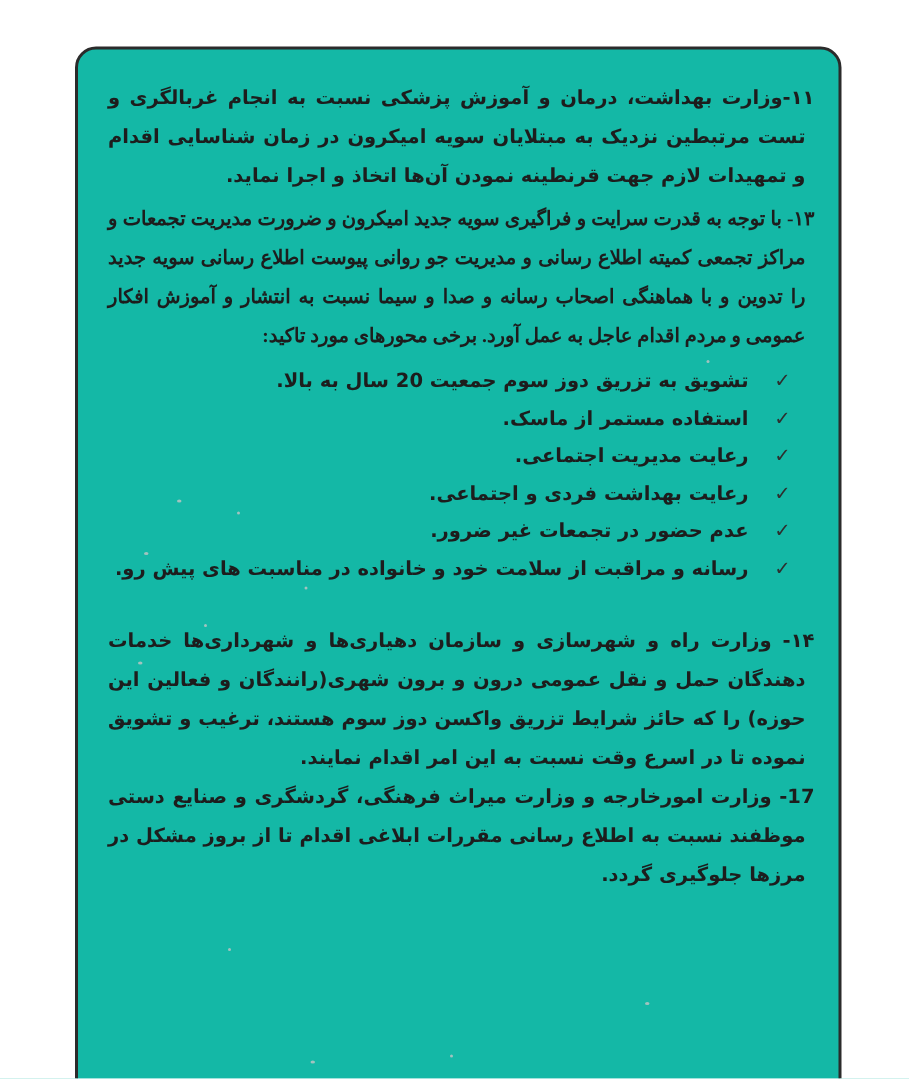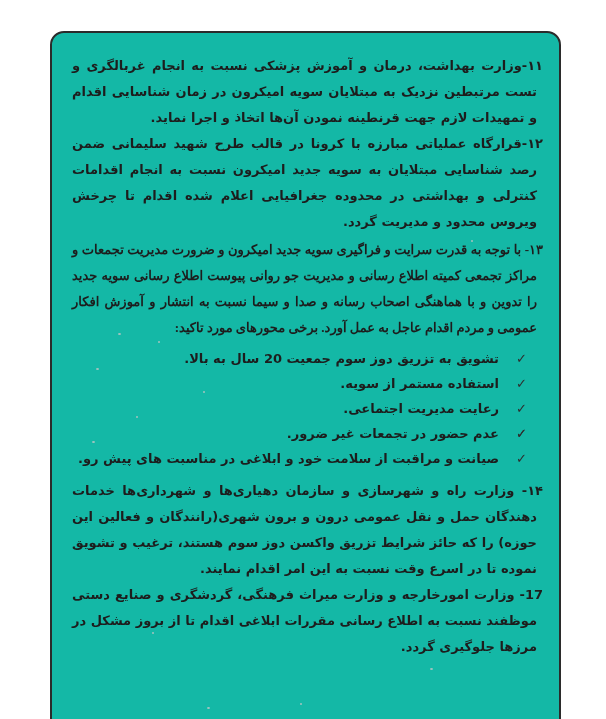--- a/index.html
+++ b/index.html
@@ -37,21 +37,21 @@
       font-size: 13px;
       line-height: 26px;
       text-align: justify;
     }
     .para {
       margin: 0;
       padding-right: 6px;
       text-indent: -6px;
     }
     .para-13 { margin-top: 2px; font-family: Liberation Serif, serif; }
-    .para-after { margin-top: 7px; }
+    .para-after { margin-top: 23px; }
     .checklist {
       list-style: none;
       margin: 5px 0 5px 0;
       padding: 0;
     }
     .checklist li {
       position: relative;
       padding-right: 44px;
       line-height: 25px;
       text-align: right;
@@ -74,47 +74,47 @@
   </style>
 </head>
 <body>
 
 <div class="page">
   <div class="frame">
     <div class="content" dir="rtl">
 
       <p class="para">۱۱-وزارت بهداشت، درمان و آموزش پزشکی نسبت به انجام غربالگری و تست مرتبطین نزدیک به مبتلایان سویه امیکرون در زمان شناسایی اقدام و تمهیدات لازم جهت قرنطینه نمودن آن‌ها اتخاذ و اجرا نماید.</p>
 
-      <p class="para">۱۲-قرارگاه عملیاتی مبارزه با کرونا در قالب طرح شهید سلیمانی ضمن رصد شناسایی مبتلایان به سویه جدید امیکرون نسبت به انجام اقدامات کنترلی و بهداشتی در محدوده جغرافیایی اعلام شده اقدام تا چرخش ویروس محدود و مدیریت گردد.</p>
 
       <p class="para para-13">۱۳- با توجه به قدرت سرایت و فراگیری سویه جدید امیکرون و ضرورت مدیریت تجمعات و مراکز تجمعی کمیته اطلاع رسانی و مدیریت جو روانی پیوست اطلاع رسانی سویه جدید را تدوین و با هماهنگی اصحاب رسانه و صدا و سیما نسبت به انتشار و آموزش افکار عمومی و مردم اقدام عاجل به عمل آورد. برخی محورهای مورد تاکید:</p>
 
       <ul class="checklist">
         <li>
           <span class="check">✓</span>
           <span>تشویق به تزریق دوز سوم جمعیت 20 سال به بالا.</span>
         </li>
         <li>
           <span class="check">✓</span>
-          <span>استفاده مستمر از سویه.</span>
+          <span>استفاده مستمر از ماسک.</span>
         </li>
         <li>
           <span class="check">✓</span>
           <span>رعایت مدیریت اجتماعی.</span>
         </li>
         <li>
           <span class="check">✓</span>
+          <span>رعایت بهداشت فردی و اجتماعی.</span>
         </li>
         <li>
           <span class="check">✓</span>
           <span>عدم حضور در تجمعات غیر ضرور.</span>
         </li>
         <li>
           <span class="check">✓</span>
-          <span>صیانت و مراقبت از سلامت خود و ابلاغی در مناسبت های پیش رو.</span>
+          <span>رسانه و مراقبت از سلامت خود و خانواده در مناسبت های پیش رو.</span>
         </li>
       </ul>
 
       <p class="para para-after">۱۴- وزارت راه و شهرسازی و سازمان دهیاری‌ها و شهرداری‌ها خدمات دهندگان حمل و نقل عمومی درون و برون شهری(رانندگان و فعالین این حوزه) را که حائز شرایط تزریق واکسن دوز سوم هستند، ترغیب و تشویق نموده تا در اسرع وقت نسبت به این امر اقدام نمایند.</p>
 
       <p class="para">17- وزارت امورخارجه و وزارت میراث فرهنگی، گردشگری و صنایع دستی موظفند نسبت به اطلاع رسانی مقررات ابلاغی اقدام تا از بروز مشکل در مرزها جلوگیری گردد.</p>
 
     </div>
   </div>
 

